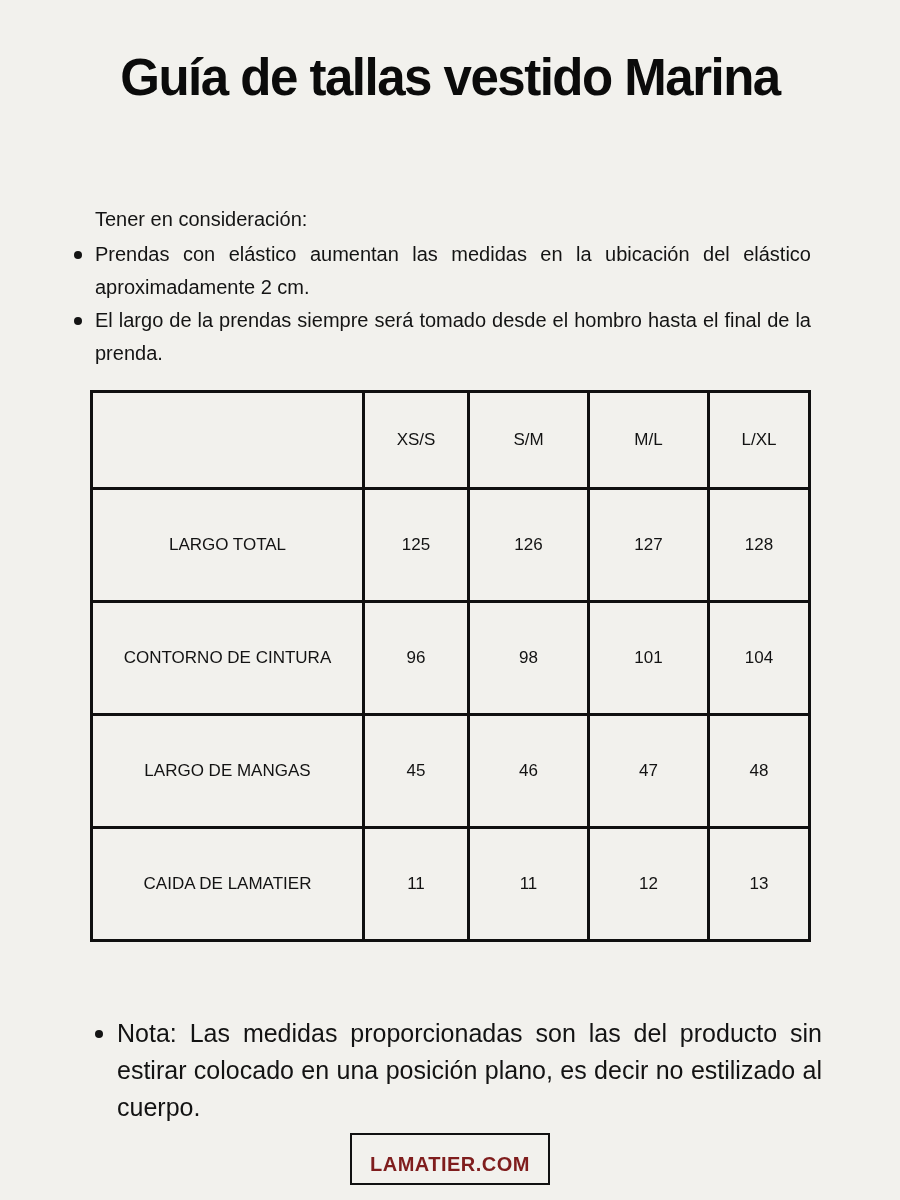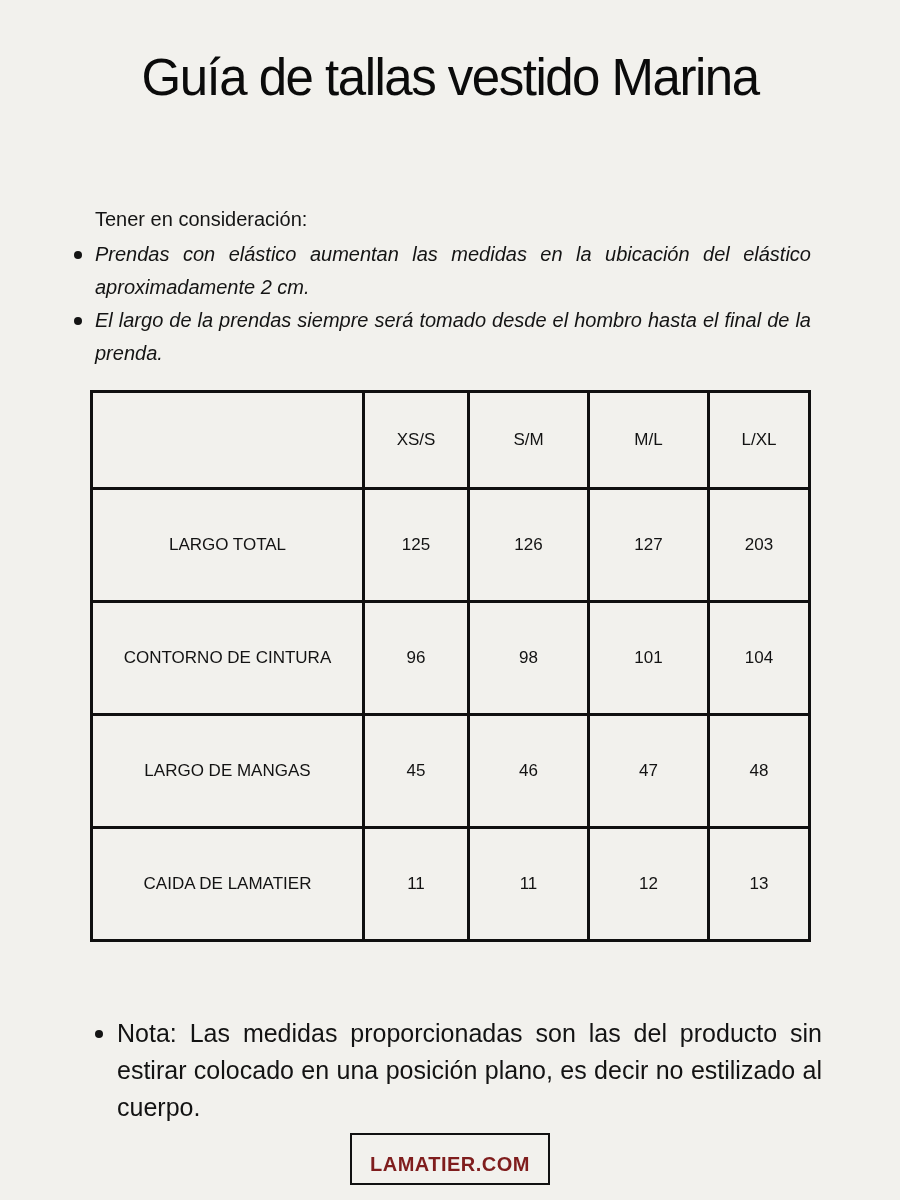--- a/index.html
+++ b/index.html
@@ -20,21 +20,21 @@
   }
 
   
   .title {
     position: absolute;
     top: 48px;
     left: 0;
     width: 900px;
     text-align: center;
     font-size: 51px;
-    font-weight: normal;
+    font-weight: bold;
     letter-spacing: -1.5px;
     color: #0b0b0b;
   }
 
   
   .intro {
     position: absolute;
     top: 203px;
     left: 95px;
     width: 716px;
@@ -42,21 +42,20 @@
     line-height: 33px;
     color: #141414;
   }
 
   .intro-heading {
     margin-bottom: 2px;
   }
 
   ul.bullet-list {
     list-style: none;
-    font-style: italic;
   }
 
   li.bullet-item {
     position: relative;
     text-align: justify;
   }
 
   .bullet-dot {
     position: absolute;
     left: -21px;
@@ -174,21 +173,21 @@
         <th>M/L</th>
         <th>L/XL</th>
       </tr>
     </thead>
     <tbody>
       <tr>
         <td>LARGO TOTAL</td>
         <td>125</td>
         <td>126</td>
         <td>127</td>
-        <td>203</td>
+        <td>128</td>
       </tr>
       <tr>
         <td>CONTORNO DE CINTURA</td>
         <td>96</td>
         <td>98</td>
         <td>101</td>
         <td>104</td>
       </tr>
       <tr>
         <td>LARGO DE MANGAS</td>

